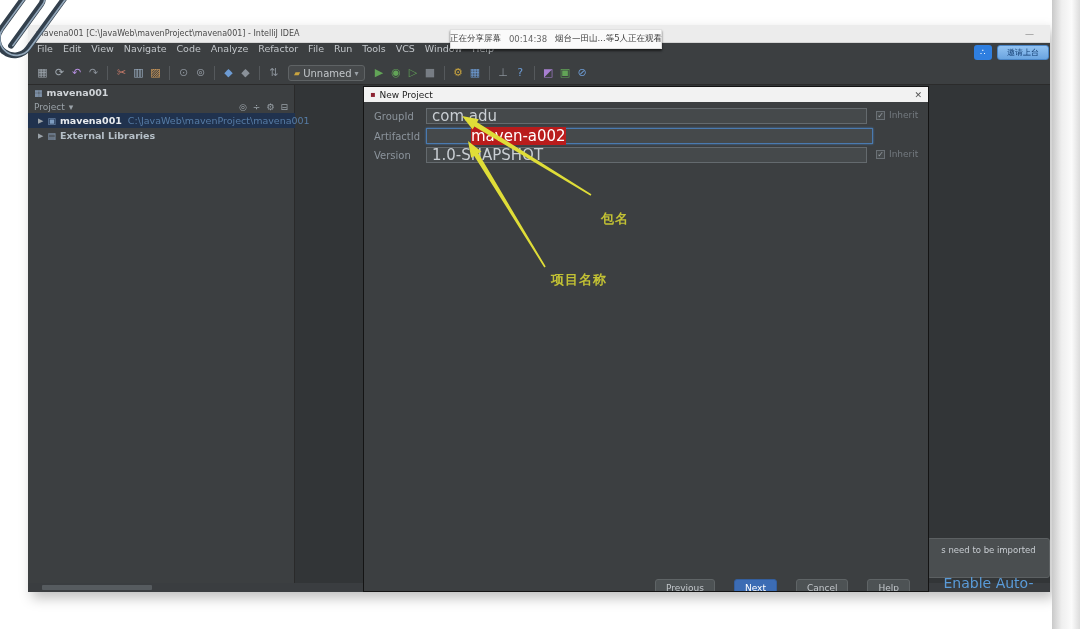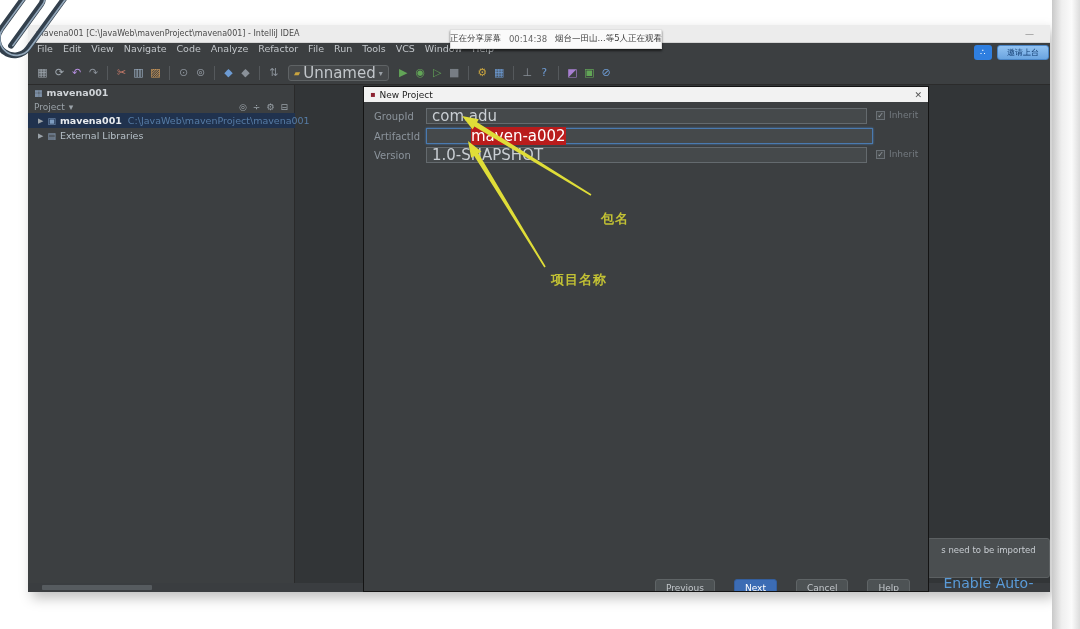--- a/index.html
+++ b/index.html
@@ -32,41 +32,41 @@
     color:#103a6e; font-size:8px; text-align:center; line-height:13px; white-space:nowrap; overflow:hidden; }
 
   
   .toolbar { position:absolute; left:0; top:37px; width:100%; height:23px; background:#3c3f41;
     border-bottom:1px solid #2b2b2b; display:flex; align-items:center; padding-left:6px; }
   .ti { width:17px; text-align:center; font-size:11px; line-height:22px; cursor:default; }
   .tsep { width:1px; height:14px; background:#55595c; margin:0 5px; }
   .runcfg { height:16px; display:flex; align-items:center; gap:3px; background:#46494b;
     border:1px solid #5f6365; border-radius:3px; padding:0 5px; margin:0 6px; }
   .runcfg .rc-ic { color:#c9a43f; font-size:8px; }
-  .runcfg .rc-lb { color:#c2c6ca; font-size:15px; }
+  .runcfg .rc-lb { color:#c2c6ca; font-size:10px; }
   .runcfg .rc-cr { color:#9aa0a6; font-size:8px; }
 
   
   .proj { position:absolute; left:0; top:60px; width:267px; height:507px; background:#3c3f41;
     border-right:1px solid #2a2a2a; }
   .ptab { position:absolute; left:6px; top:2px; display:flex; align-items:center; gap:4px;
     color:#d0d4d8; font-size:9.5px; font-weight:bold; }
   .ptab .pt-ic { color:#8fa6c2; font-size:9px; font-weight:normal; }
   .phead { position:absolute; left:0; top:14px; width:100%; height:15px; display:flex; align-items:center;
     padding:0 6px; color:#9aa2a8; font-size:9px; }
   .phead .ph-lb { display:flex; gap:4px; align-items:center; }
   .phead .ph-icons { margin-left:auto; display:flex; gap:6px; color:#9aa2a8; font-size:9px; }
   .trow { position:absolute; left:0; width:267px; height:15px; display:flex; align-items:center;
     gap:4px; padding-left:10px; font-size:9.5px; white-space:nowrap; }
   .trow .exp { color:#9aa2a8; font-size:7px; }
   .trow .nico { font-size:9px; }
   .trow.sel { background:#20324e; }
   .trow .nm { color:#e8ebee; font-weight:bold; }
   .trow .pth { color:#567ca6; margin-left:2px; }
-  .trow.plain .nm { color:#b6c0c8; font-weight:normal;text-align:right; }
+  .trow.plain .nm { color:#b6c0c8; font-weight:bold;text-align:right; }
 
   
   .statusbar { position:absolute; left:0; bottom:0; width:100%; height:9px; background:#3a3d40; }
   .chip { position:absolute; top:1px; width:8px; height:7px; border-radius:1px; }
   .dimtext { position:absolute; top:2px; height:5px; background:#7a8086; opacity:.45; border-radius:1px; }
 
   
   .dlg { position:absolute; left:335px; top:61px; width:566px; height:506px; background:#3c3f41;
     border:1px solid #141414; z-index:5; overflow:hidden; }
   .dtitle { position:absolute; left:0; top:0; width:100%; height:15px; background:#f2f2f2;

